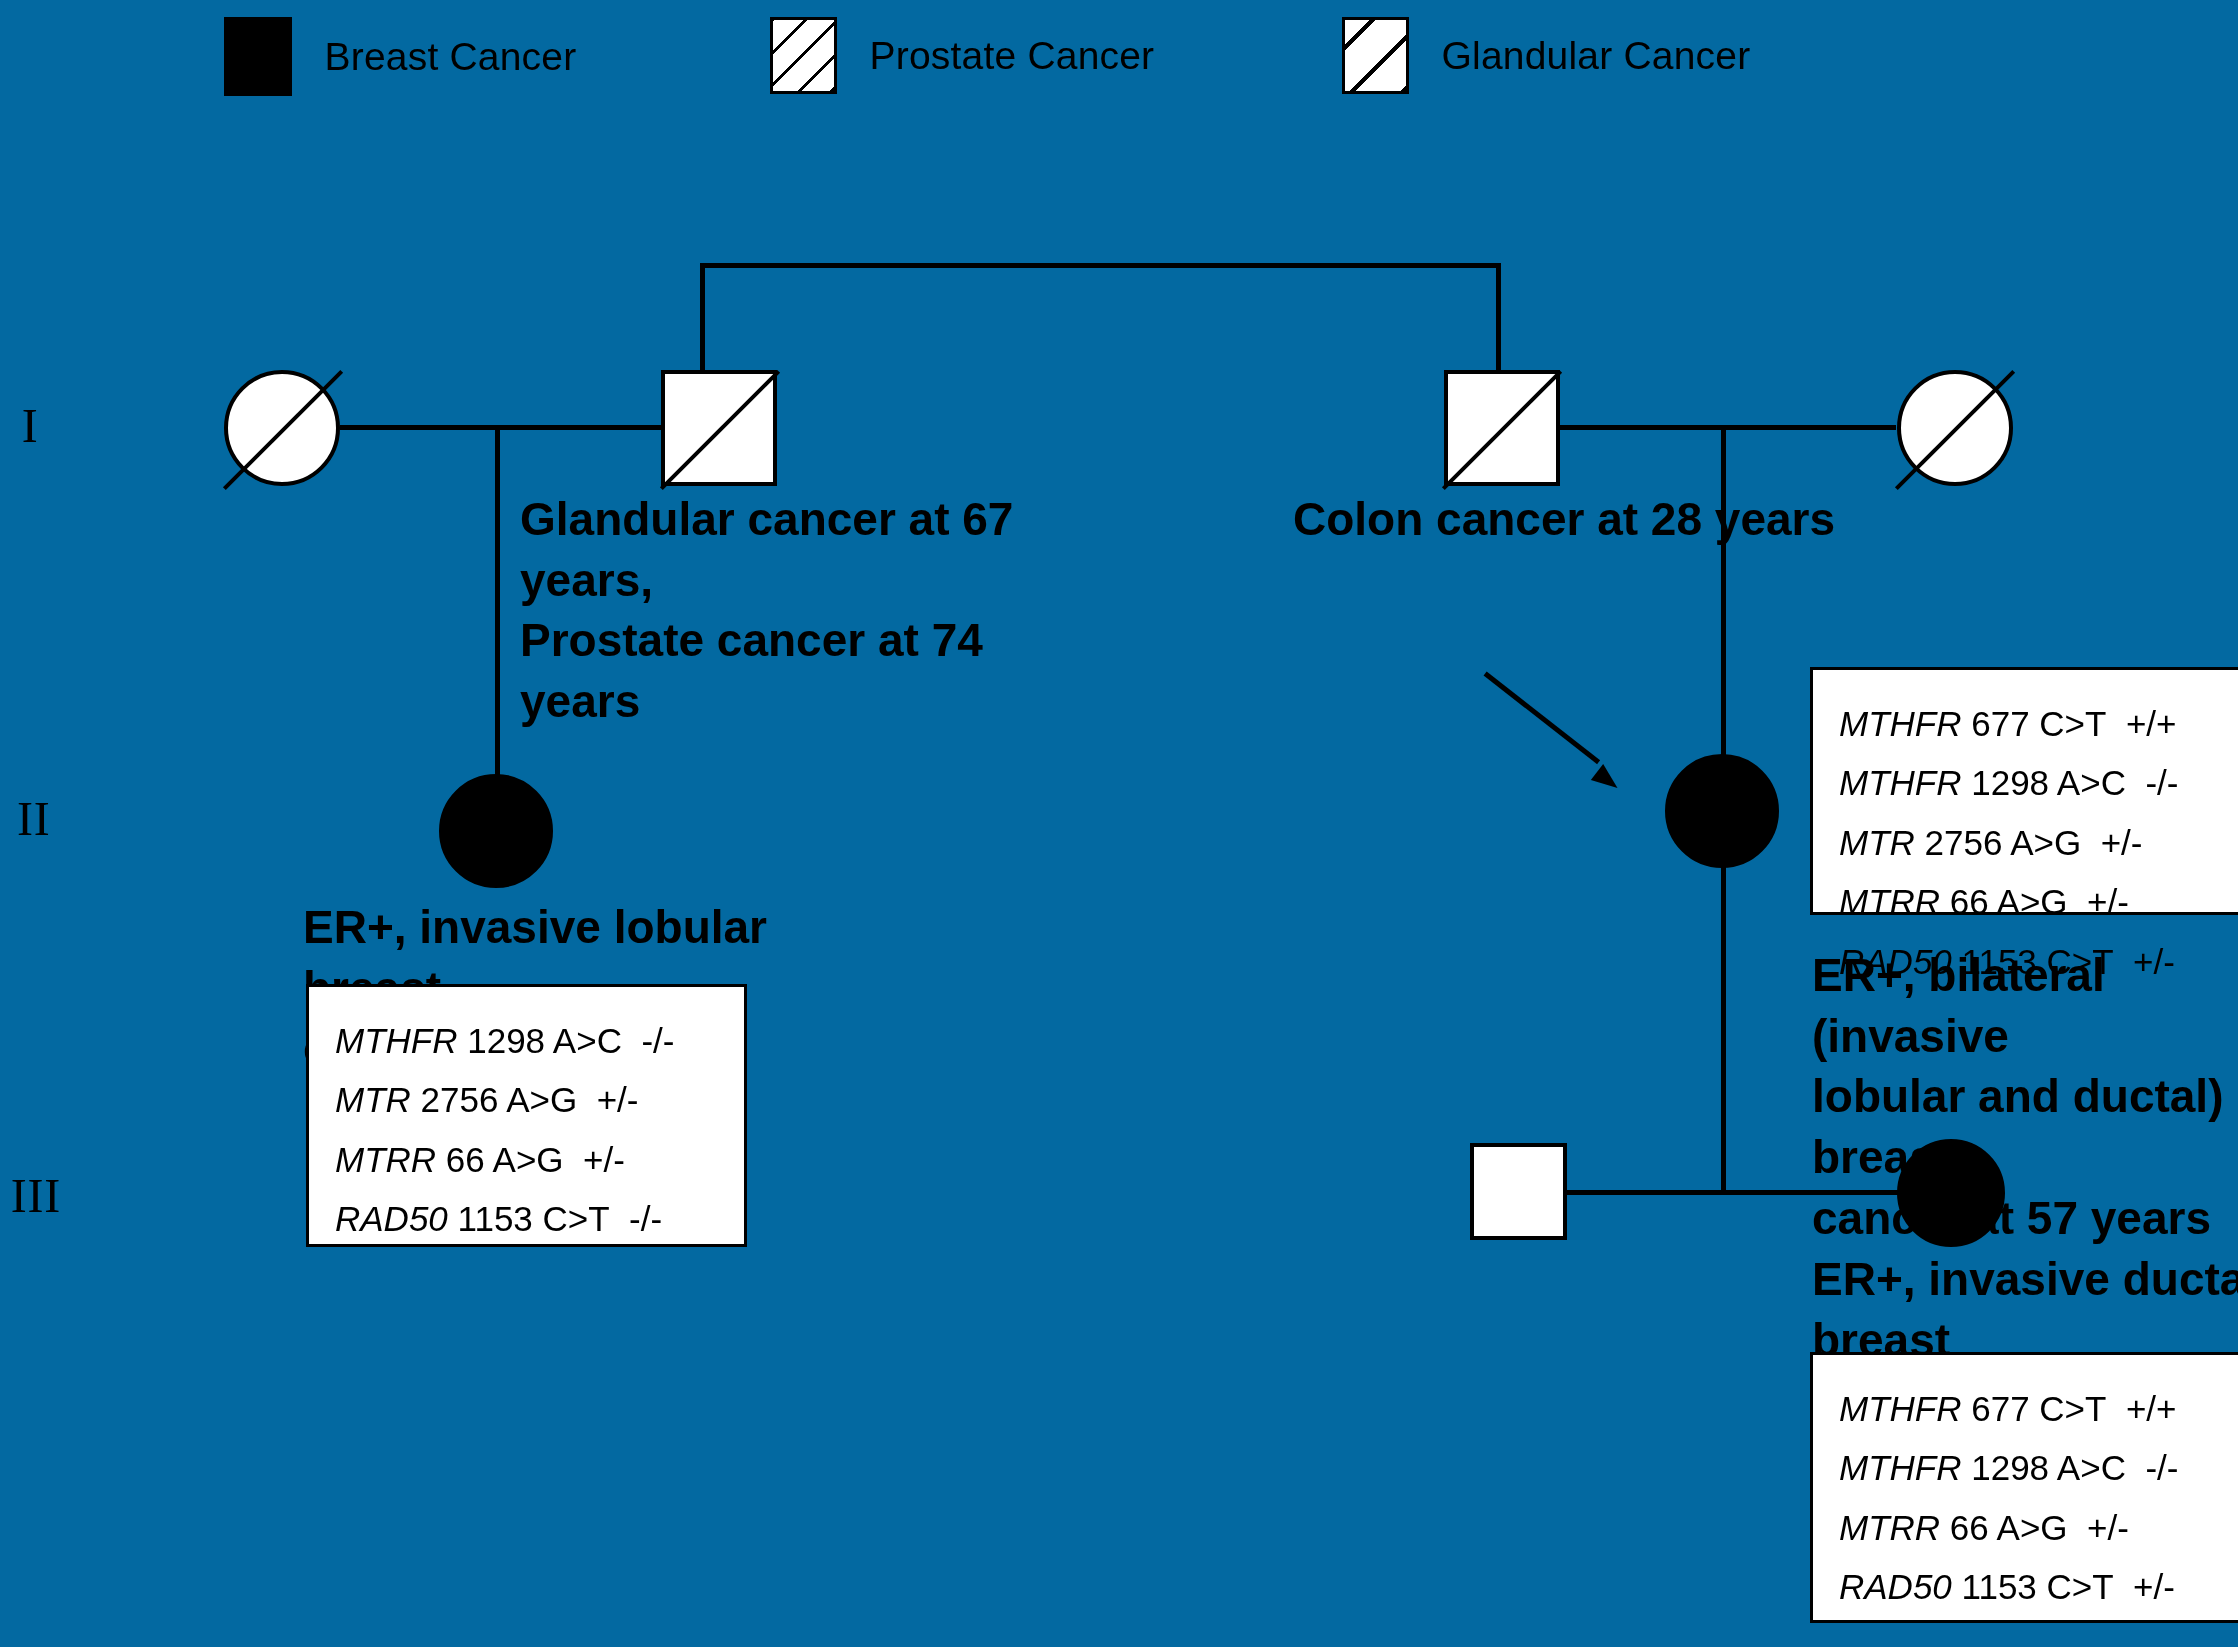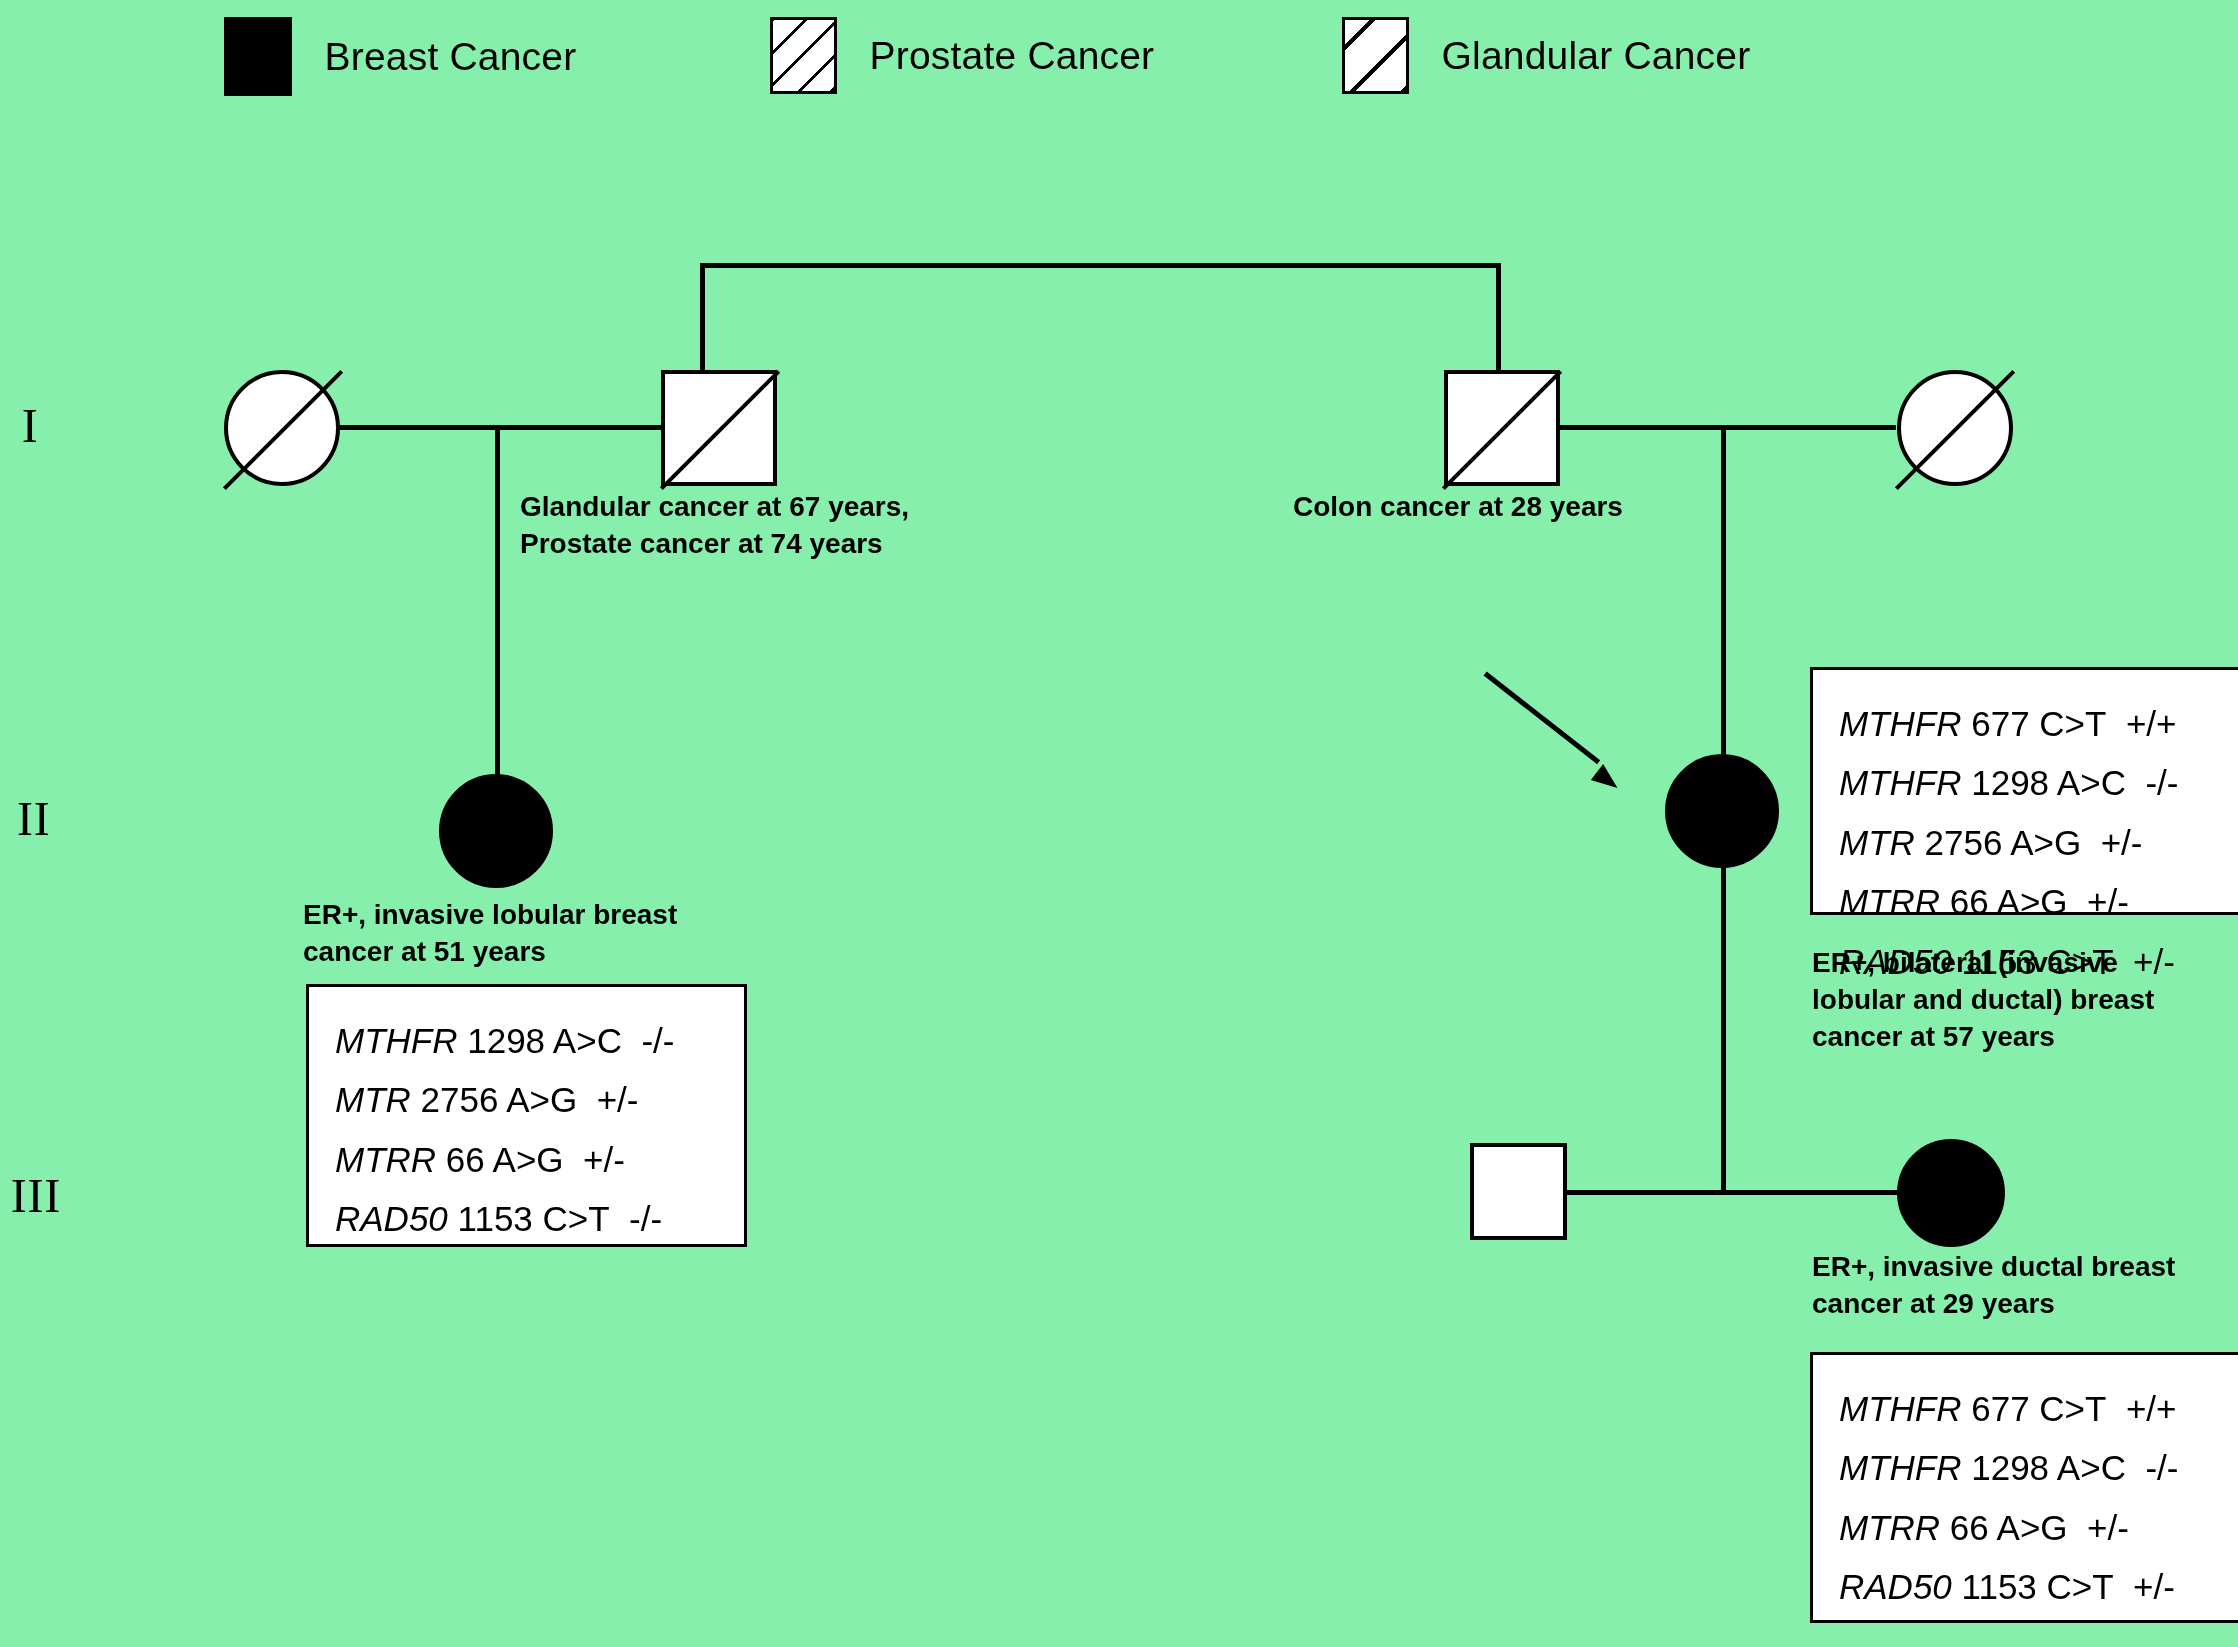--- a/index.html
+++ b/index.html
@@ -4,21 +4,21 @@
 <style>
   html,body{margin:0;padding:0;background:#ffffff;}
   body{
     font-family:"Liberation Sans", sans-serif;
     color:#000000;
   }
   #page{
     position:relative;
     width:2239px;
     height:1648px;
-    background:#86efac;
+    background:#0369a1;
     overflow:hidden;
   }
   .abs{position:absolute;}
 
   
   #legend{position:absolute;left:0;top:0;width:2239px;height:124px;}
   .legend-item{position:absolute;top:17px;display:flex;align-items:center;}
   .legend-swatch{
     width:67px;height:77px;border:3.9px solid #000;
     box-sizing:border-box;background:#fff;position:relative;overflow:hidden;
@@ -71,21 +71,21 @@
     position:absolute;background:#000;height:3.9px;
     transform-origin:center center;
   }
 
   
   .hline{position:absolute;background:#000;height:4.6px;}
   .vline{position:absolute;background:#000;width:4.6px;}
 
   
   .caption{
-    position:absolute;font-size:28px;line-height:1.32;
+    position:absolute;font-size:46px;line-height:1.32;
     font-weight:bold;font-family:"Liberation Sans", sans-serif;
     white-space:pre-line;
   }
 
   .genebox{
     position:absolute;border:3.9px solid #000;background:#fff;
     box-sizing:border-box;padding:20px 23px 20px 26px;
   }
   .gene-line{
     font-size:35px;line-height:1.47;white-space:nowrap;

